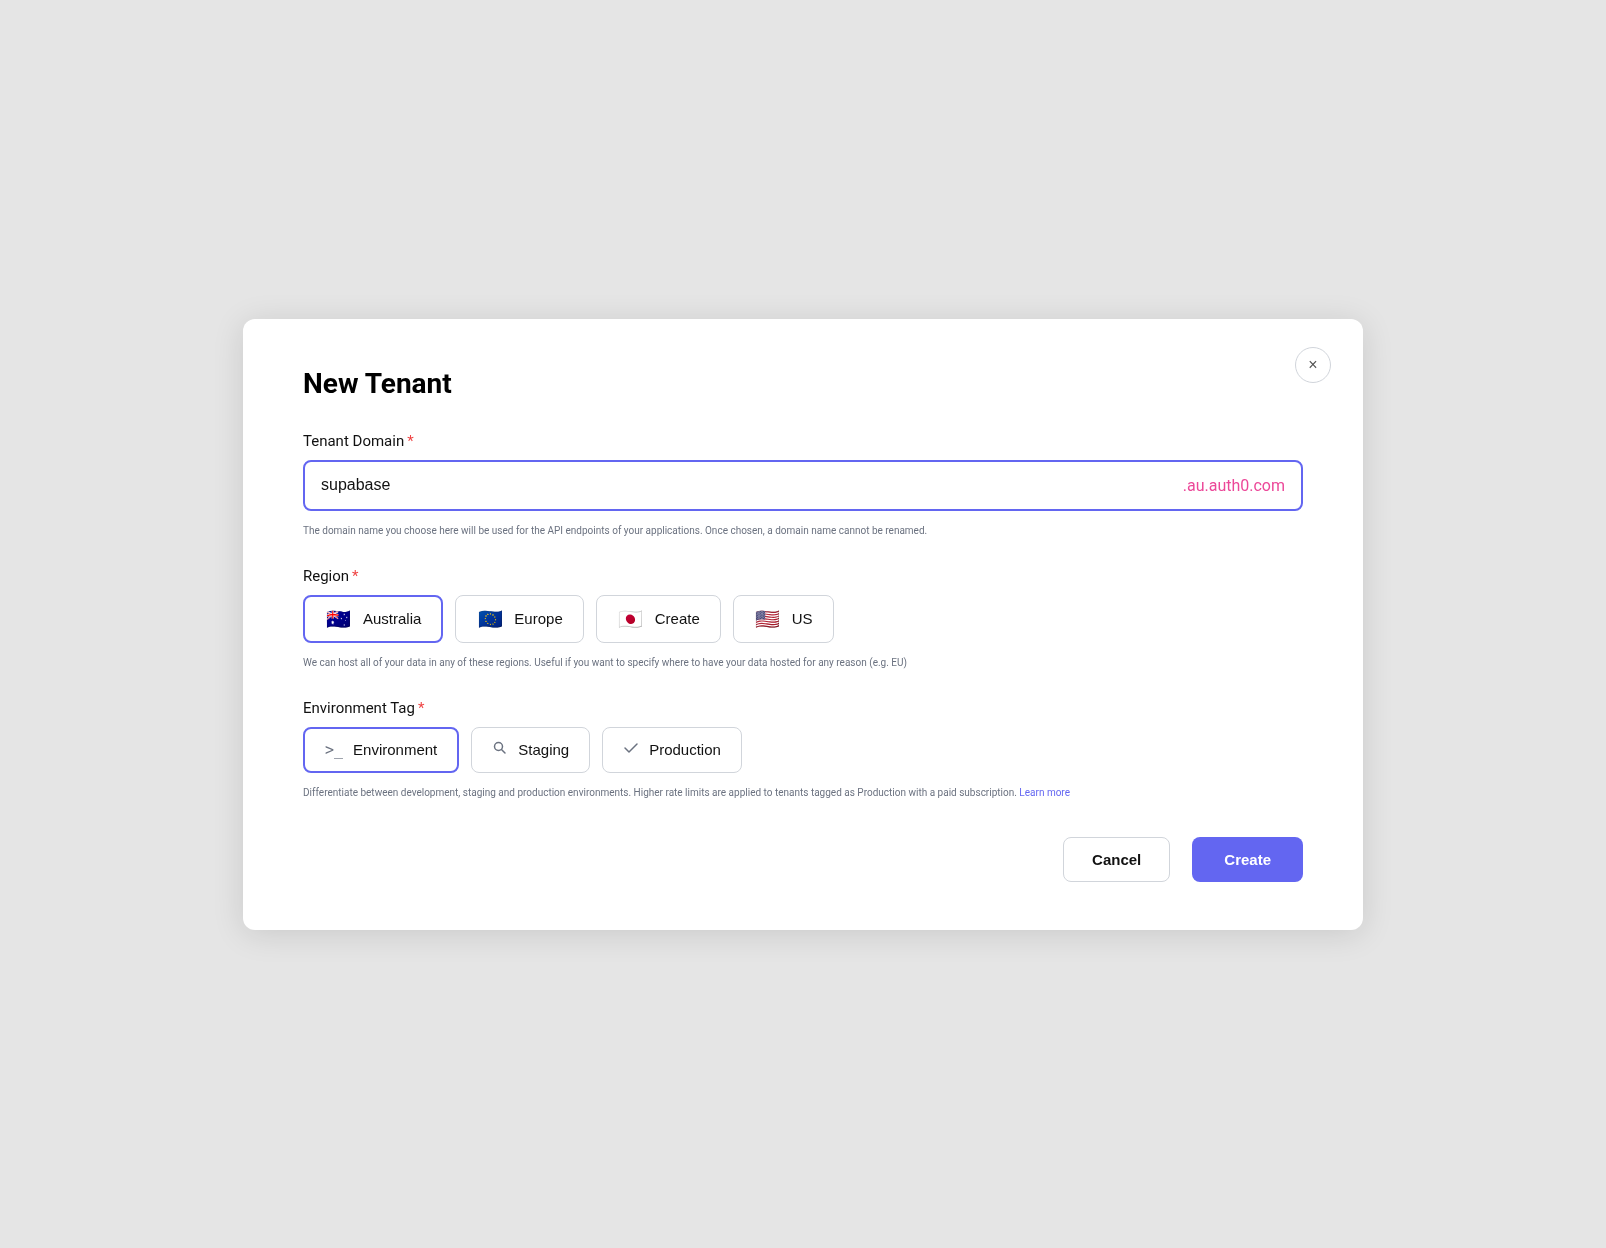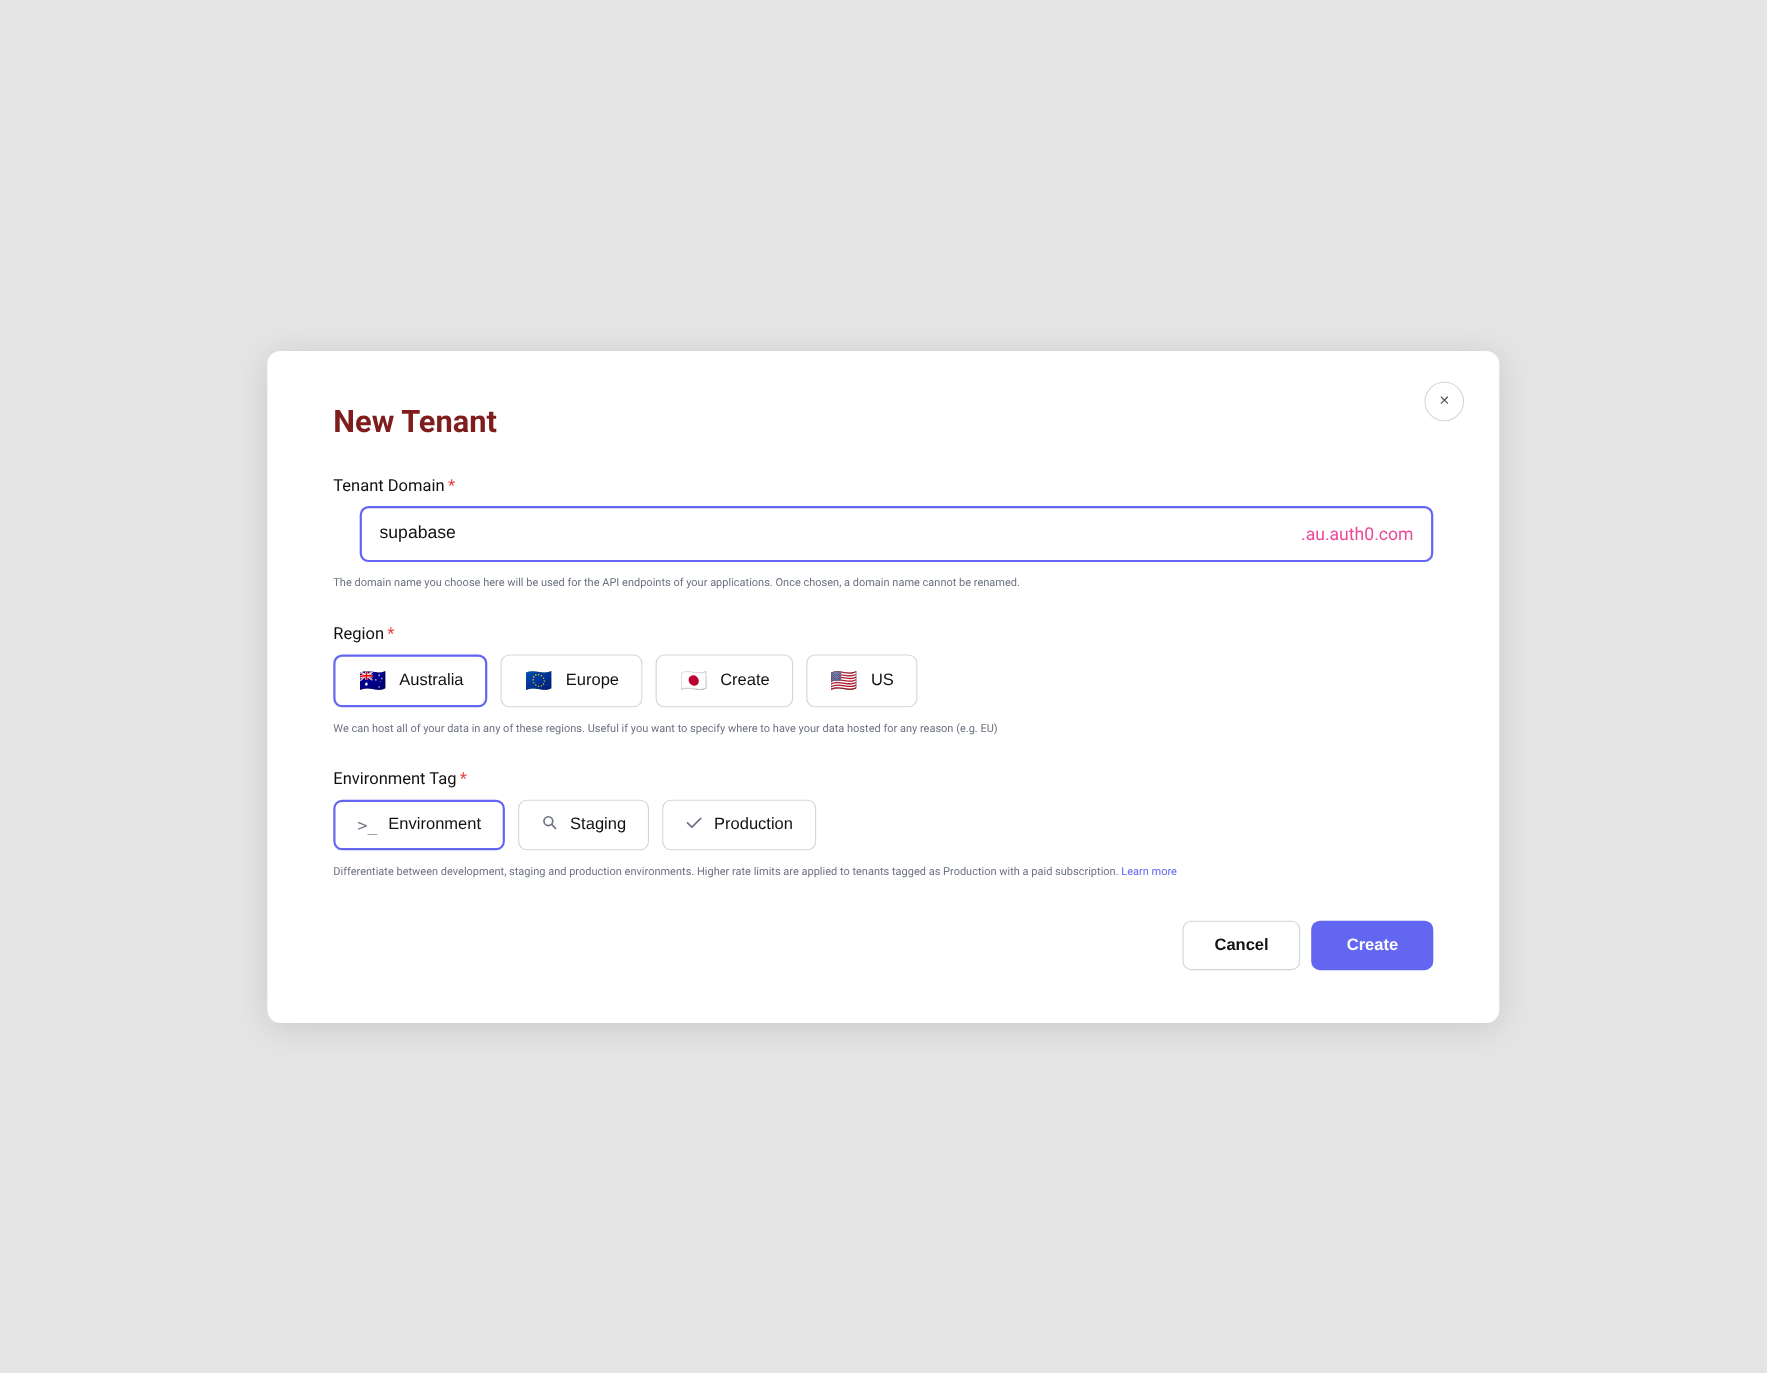--- a/index.html
+++ b/index.html
@@ -15,21 +15,21 @@
       background: #fff;
       border-radius: 12px;
       width: 1120px;
       padding: 48px 60px 48px 60px;
       position: relative;
       box-shadow: 0 4px 32px rgba(0,0,0,0.12);
     }
     .dialog-title {
       font-size: 28px;
       font-weight: 700;
-      color: #7f1d1d;
+      color: #000000;
       margin-bottom: 32px;
     }
     .close-btn {
       position: absolute;
       top: 28px;
       right: 32px;
       width: 36px;
       height: 36px;
       border-radius: 50%;
       border: 1px solid #d1d5db;
@@ -51,21 +51,20 @@
       color: #ef4444;
       margin-left: 3px;
     }
     .domain-wrapper {
       display: flex;
       align-items: center;
       border: 2px solid #6366f1;
       border-radius: 8px;
       overflow: hidden;
       margin-bottom: 12px;
-      margin-left: 24px;
     }
     .domain-input {
       flex: 1;
       border: none;
       outline: none;
       padding: 14px 16px;
       font-size: 16px;
       color: #111;
       background: transparent;
     }
@@ -123,21 +122,21 @@
       color: #6b7280;
     }
     .learn-more {
       color: #6366f1;
       text-decoration: none;
       margin-top: 28px;
     }
     .footer {
       display: flex;
       justify-content: flex-end;
-      gap: 10px;
+      gap: 22px;
       margin-top: 36px;
     }
     .btn-cancel {
       padding: 13px 28px;
       border-radius: 8px;
       border: 1.5px solid #d1d5db;
       background: #fff;
       font-size: 15px;
       font-weight: 600;
       color: #111;

